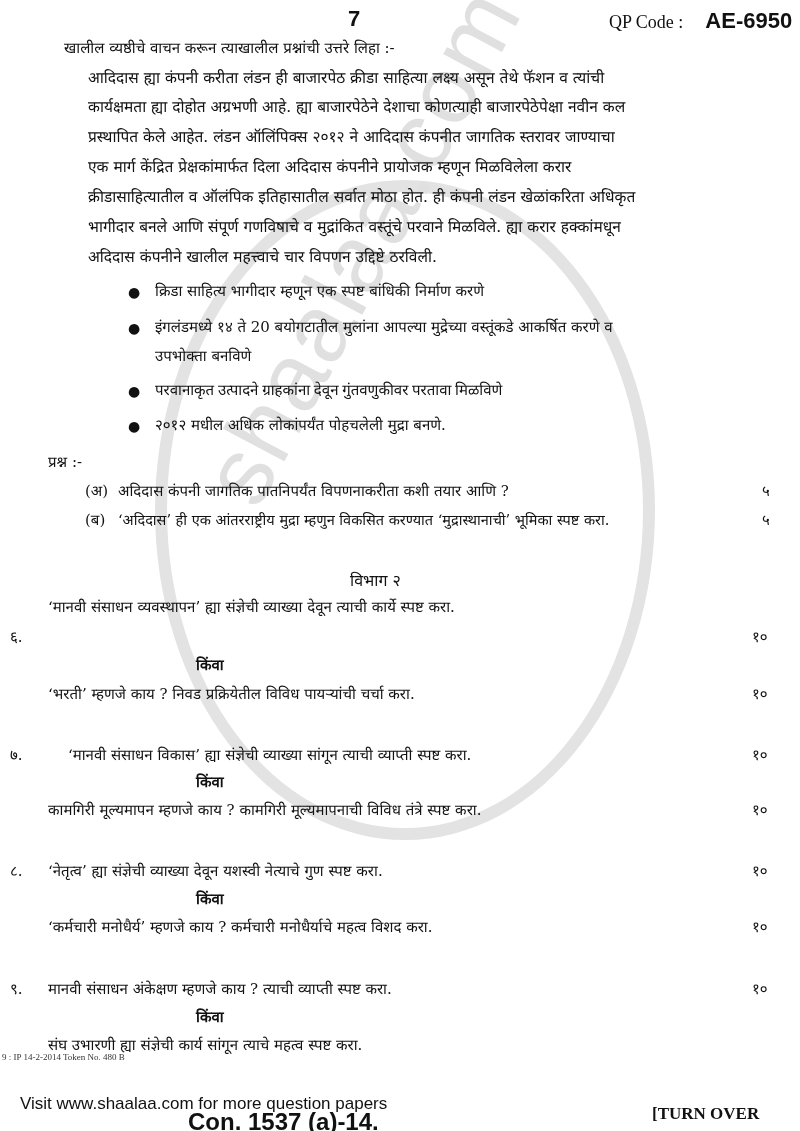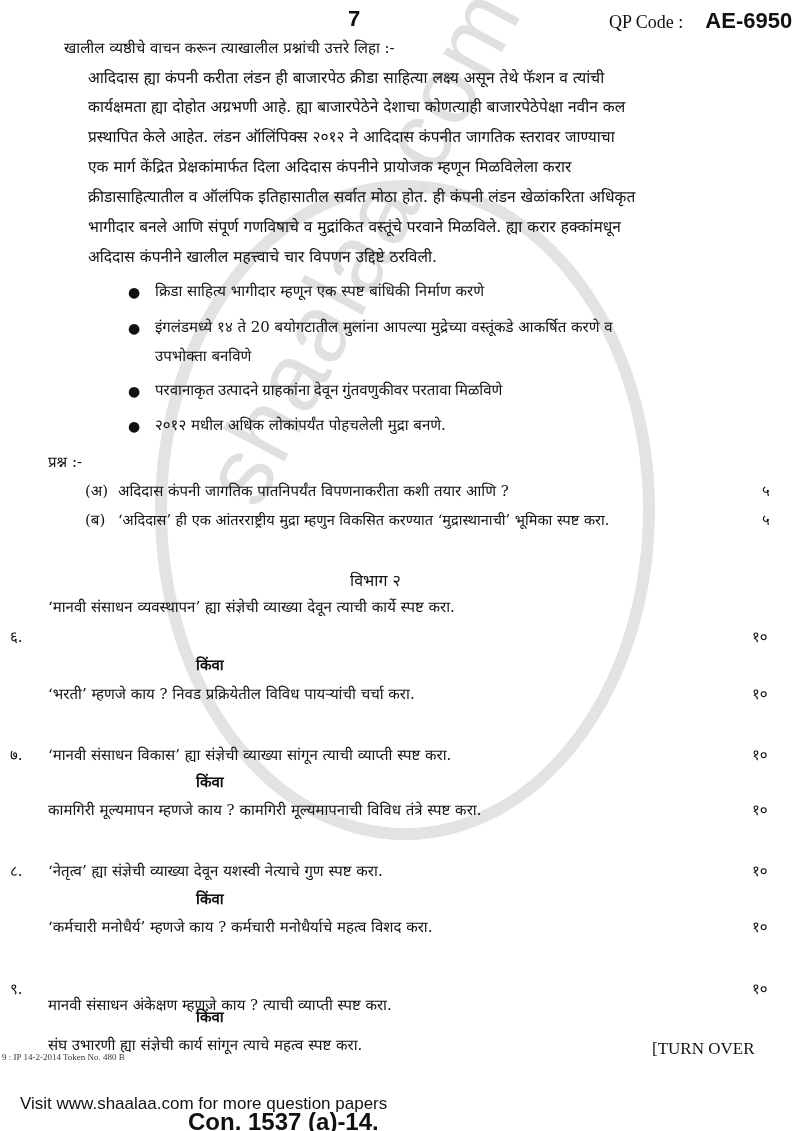--- a/index.html
+++ b/index.html
@@ -16,21 +16,21 @@
     .para-line { left: 88px; font-size: 15.5px; }
     .intro { left: 52px; top: 38px; margin-left: 12px; }
     .bullet { left: 128px; font-size: 14px; }
     .bullet-text { left: 155px; }
     .marks { font-size: 15px; }
     .section-title { left: 350px; top: 571px; font-size: 16px; }
     .qnum { left: 10px; }
     .q-text { left: 48px; }
     .kinva { font-weight: bold; font-size: 15px; }
     .footer-visit { left: 20px; top: 1094px; font-family: "Liberation Sans", sans-serif; font-size: 17px; }
-    .turn-over { left: 652px; top: 1039px; font-family: "Liberation Serif", serif; font-weight: normal; font-size: 17px; }
+    .turn-over { left: 652px; top: 1104px; font-family: "Liberation Serif", serif; font-weight: bold; font-size: 17px; }
     .print-info { left: 2px; top: 1052px; font-family: "Liberation Serif", serif; font-size: 9px; color: #333; }
     .con-code { left: 188px; top: 1108px; font-family: "Liberation Sans", sans-serif; font-weight: bold; font-size: 24px; }
     .watermark-circle {
       position: absolute; left: 155px; top: 180px; width: 500px; height: 660px;
       border: 12px solid #e3e3e3; border-radius: 50%; box-sizing: border-box; pointer-events: none;
     }
     .watermark-text {
       position: absolute; left: 180px; top: 470px;
       font-family: "Liberation Sans", sans-serif; font-size: 96px; color: #e0e0e0;
       transform: rotate(-62deg); transform-origin: left top; pointer-events: none; white-space: nowrap;
@@ -87,35 +87,35 @@
   <div class="abs dev section-title">विभाग २</div>
 
   <div class="abs dev qnum" style="top:627px;">६.</div>
   <div class="abs dev q-text" style="top:597px;">‘मानवी संसाधन व्यवस्थापन’ ह्या संज्ञेची व्याख्या देवून त्याची कार्ये स्पष्ट करा.</div>
   <div class="abs dev marks" style="left:752px; top:627px;">१०</div>
   <div class="abs dev kinva" style="left:196px; top:655px;">किंवा</div>
   <div class="abs dev q-text" style="top:684px;">‘भरती’ म्हणजे काय ? निवड प्रक्रियेतील विविध पायऱ्यांची चर्चा करा.</div>
   <div class="abs dev marks" style="left:752px; top:684px;">१०</div>
 
   <div class="abs dev qnum" style="top:745px;">७.</div>
-  <div class="abs dev q-text" style="top:745px;">‘मानवी संसाधन विकास’ ह्या संज्ञेची व्याख्या सांगून त्याची व्याप्ती स्पष्ट करा.</div>
+  <div class="abs dev q-text" style="top:745px;margin-left:20px;">‘मानवी संसाधन विकास’ ह्या संज्ञेची व्याख्या सांगून त्याची व्याप्ती स्पष्ट करा.</div>
   <div class="abs dev marks" style="left:752px; top:745px;">१०</div>
   <div class="abs dev kinva" style="left:196px; top:772px;">किंवा</div>
   <div class="abs dev q-text" style="top:800px;">कामगिरी मूल्यमापन म्हणजे काय ? कामगिरी मूल्यमापनाची विविध तंत्रे स्पष्ट करा.</div>
   <div class="abs dev marks" style="left:752px; top:800px;">१०</div>
 
   <div class="abs dev qnum" style="top:861px;">८.</div>
   <div class="abs dev q-text" style="top:861px;">‘नेतृत्व’ ह्या संज्ञेची व्याख्या देवून यशस्वी नेत्याचे गुण स्पष्ट करा.</div>
   <div class="abs dev marks" style="left:752px; top:861px;">१०</div>
   <div class="abs dev kinva" style="left:196px; top:889px;">किंवा</div>
   <div class="abs dev q-text" style="top:917px;">‘कर्मचारी मनोधैर्य’ म्हणजे काय ? कर्मचारी मनोधैर्याचे महत्व विशद करा.</div>
   <div class="abs dev marks" style="left:752px; top:917px;">१०</div>
 
   <div class="abs dev qnum" style="top:979px;">९.</div>
-  <div class="abs dev q-text" style="top:979px;margin-top:16px;">मानवी संसाधन अंकेक्षण म्हणजे काय ? त्याची व्याप्ती स्पष्ट करा.</div>
+  <div class="abs dev q-text" style="top:979px;">मानवी संसाधन अंकेक्षण म्हणजे काय ? त्याची व्याप्ती स्पष्ट करा.</div>
   <div class="abs dev marks" style="left:752px; top:979px;">१०</div>
   <div class="abs dev kinva" style="left:196px; top:1007px;">किंवा</div>
   <div class="abs dev q-text" style="top:1035px;">संघ उभारणी ह्या संज्ञेची कार्य सांगून त्याचे महत्व स्पष्ट करा.</div>
 
   <div class="abs turn-over">[TURN OVER</div>
   <div class="abs footer-visit">Visit www.shaalaa.com for more question papers</div>
   <div class="abs print-info">9 : IP 14-2-2014 Token No. 480 B</div>
   <div class="abs con-code">Con. 1537 (a)-14.</div>
 </div>
 

